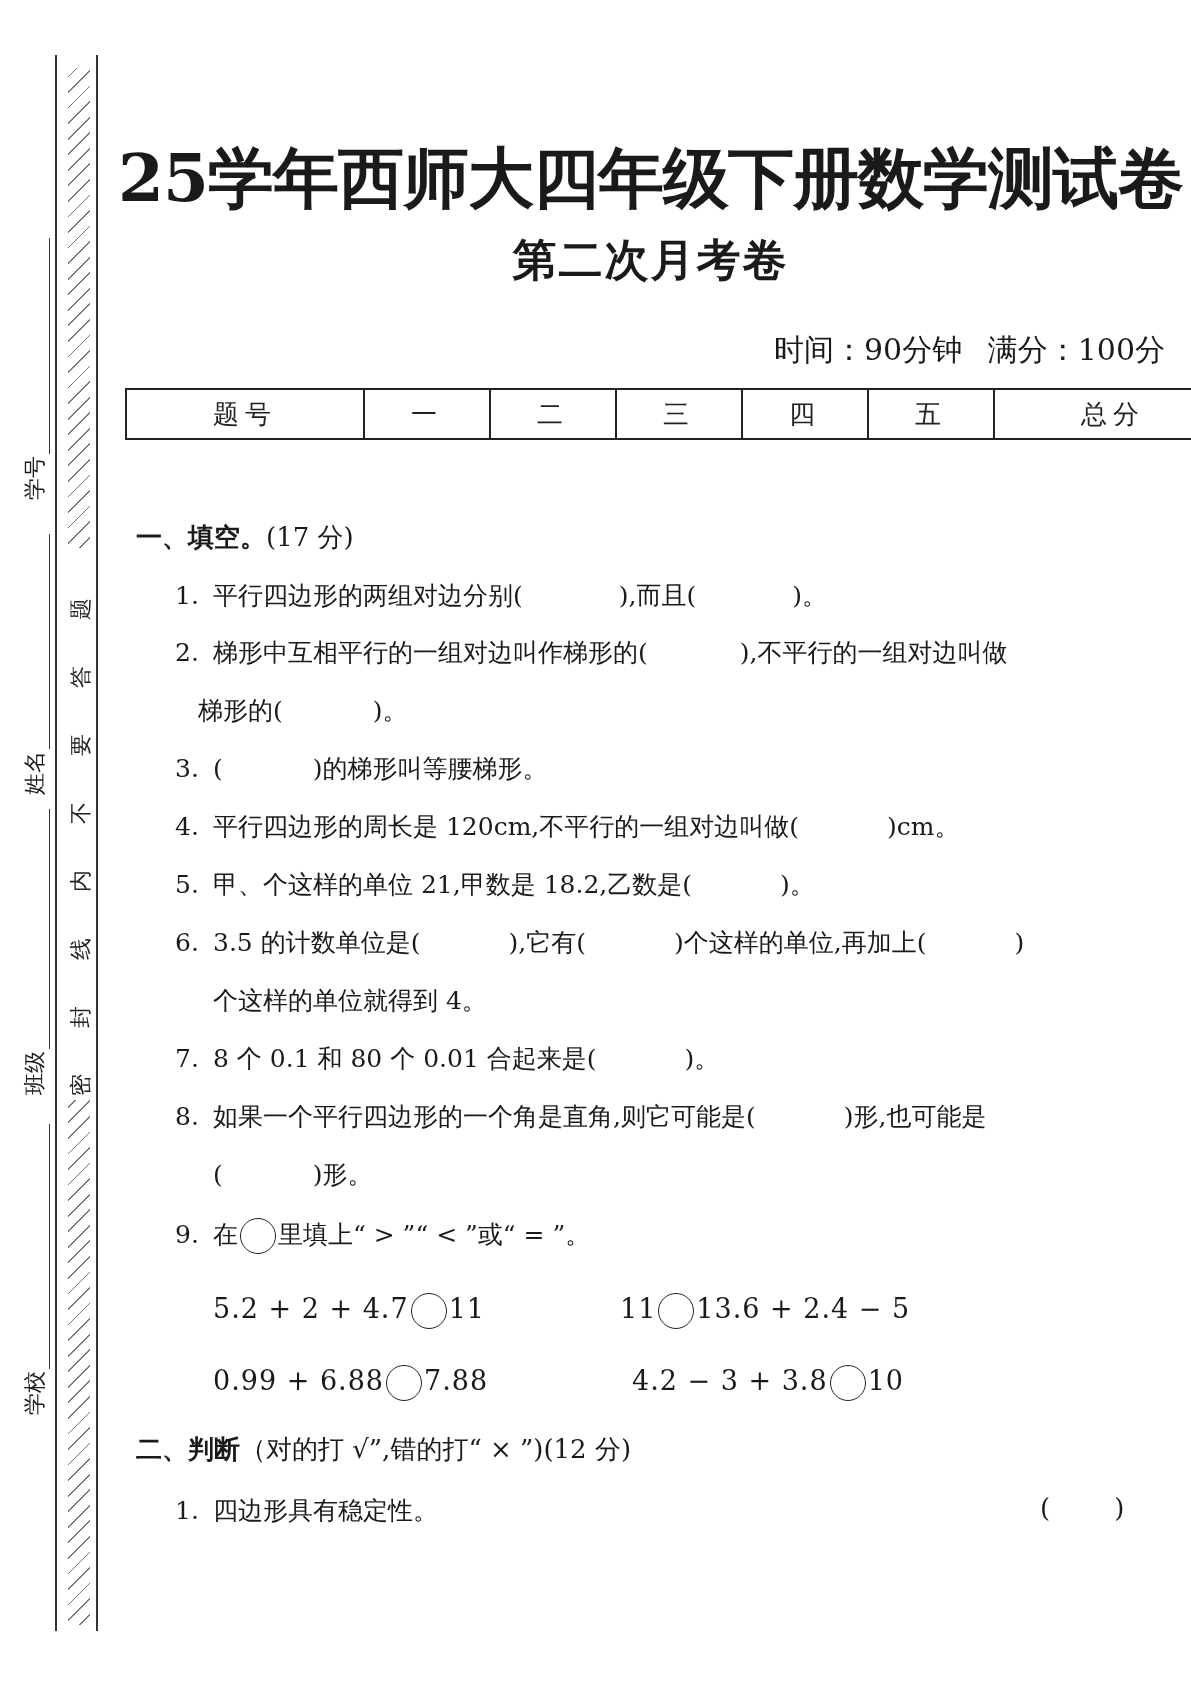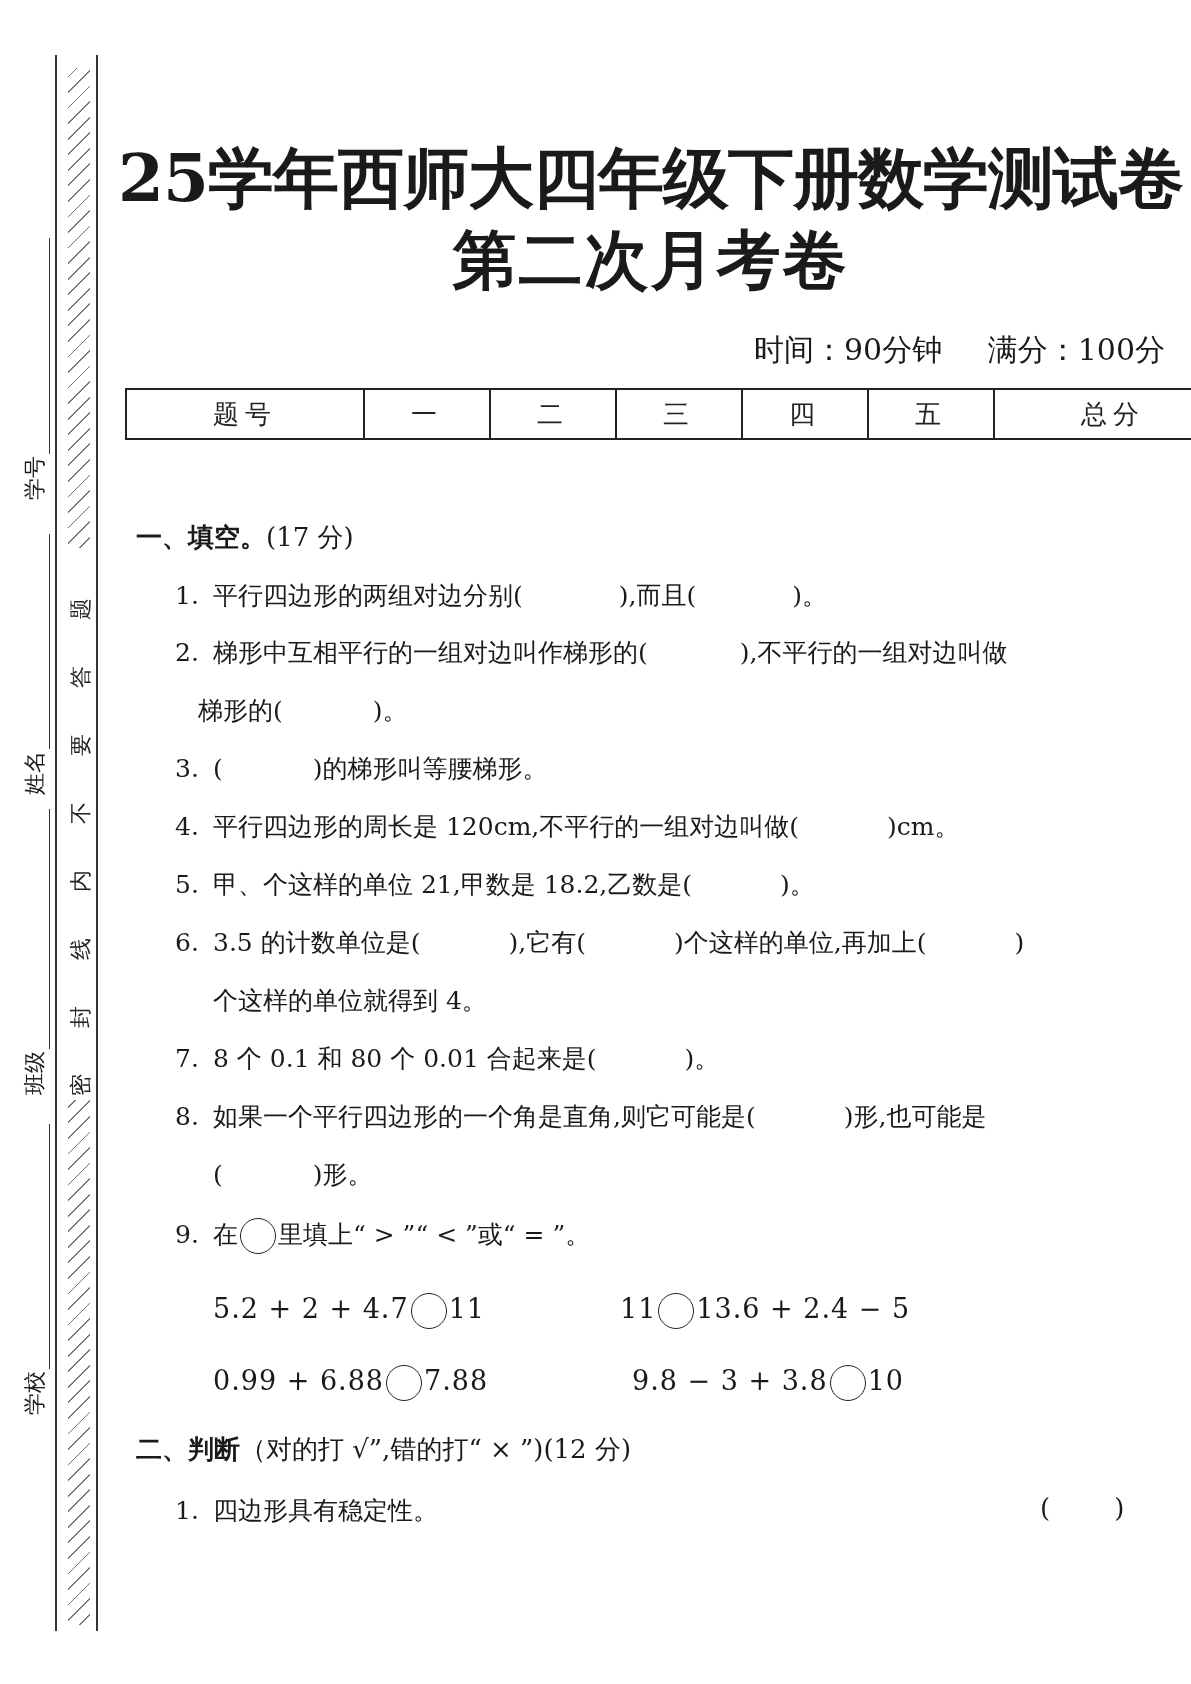--- a/index.html
+++ b/index.html
@@ -18,23 +18,23 @@
                transform: rotate(-90deg); color: #222; }
   .field { position: absolute; left: 20px; transform-origin: left top; transform: rotate(-90deg);
            font-size: 22px; white-space: nowrap; display: flex; align-items: flex-end; }
   .field .line { display: inline-block; border-bottom: 1.6px solid #333; height: 20px; margin-left: 2px; }
 
   
   .title { position: absolute; top: 138px; left: 110px; width: 1081px; text-align: center;
            font-size: 66px; font-weight: bold; letter-spacing: -1px; line-height: 80px;
            font-family: "DejaVu Serif", serif; }
   .subtitle { position: absolute; top: 222px; left: 110px; width: 1081px; text-align: center;
-              font-size: 64px; font-weight: bold; line-height: 76px; letter-spacing: 2px; }
+              font-size: 44px; font-weight: bold; line-height: 76px; letter-spacing: 2px; }
   .meta { position: absolute; top: 330px; right: 26px; font-size: 30px; white-space: nowrap; }
-  .meta span + span { margin-left: 36px; }
+  .meta span + span { margin-left: 16px; }
 
   
   table.score { position: absolute; top: 388px; left: 125px; width: 1108px; border-collapse: collapse; }
   table.score td { border: 2px solid #222; text-align: center; font-size: 26px; letter-spacing: 6px;
                    font-family: "DejaVu Sans", sans-serif; font-weight: 300; color: #222; }
   table.score tr.r1 td { height: 46px; }
   table.score tr.r2 td { height: 52px; }
 
   
   .section-title { position: absolute; left: 136px; font-size: 26px; white-space: nowrap; }
@@ -155,21 +155,21 @@
 <div class="expr" style="top:1289px;left:213px;">
   <span>5.2 + 2 + 4.7</span><span class="circle"></span><span>11</span>
 </div>
 <div class="expr" style="top:1289px;left:620px;">
   <span>11</span><span class="circle"></span><span>13.6 + 2.4 − 5</span>
 </div>
 <div class="expr" style="top:1361px;left:213px;">
   <span>0.99 + 6.88</span><span class="circle"></span><span>7.88</span>
 </div>
 <div class="expr" style="top:1361px;left:632px;">
-  <span>9.8 − 3 + 3.8</span><span class="circle"></span><span>10</span>
+  <span>4.2 − 3 + 3.8</span><span class="circle"></span><span>10</span>
 </div>
 
 <div class="section-title" style="top:1432px;">
   <b>二、判断</b><span>（对的打 √”,错的打“ × ”)(12 分)</span>
 </div>
 
 <div class="q" style="top:1495px;left:175px;">
   <span class="num">1.</span><span>四边形具有稳定性。</span>
 </div>
 <div class="judge-paren" style="top:1493px;">

